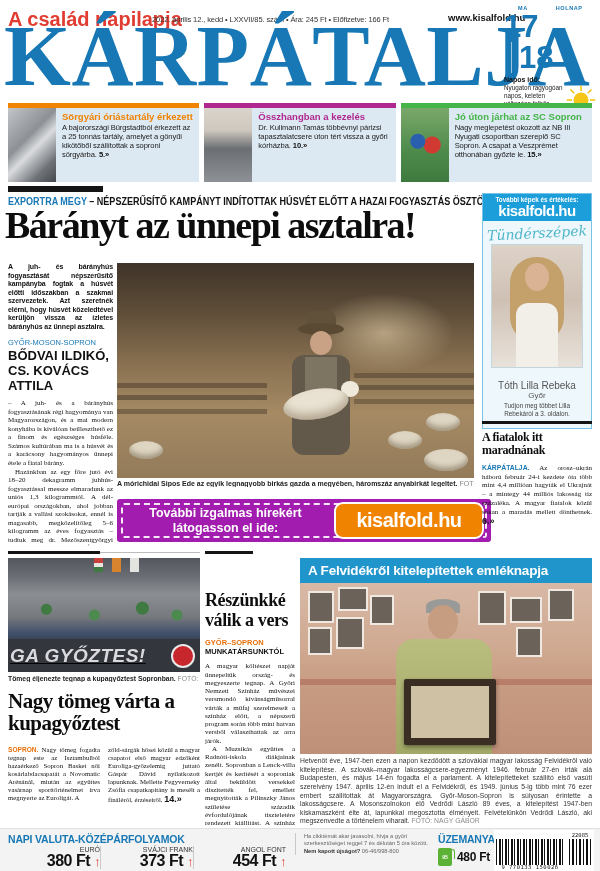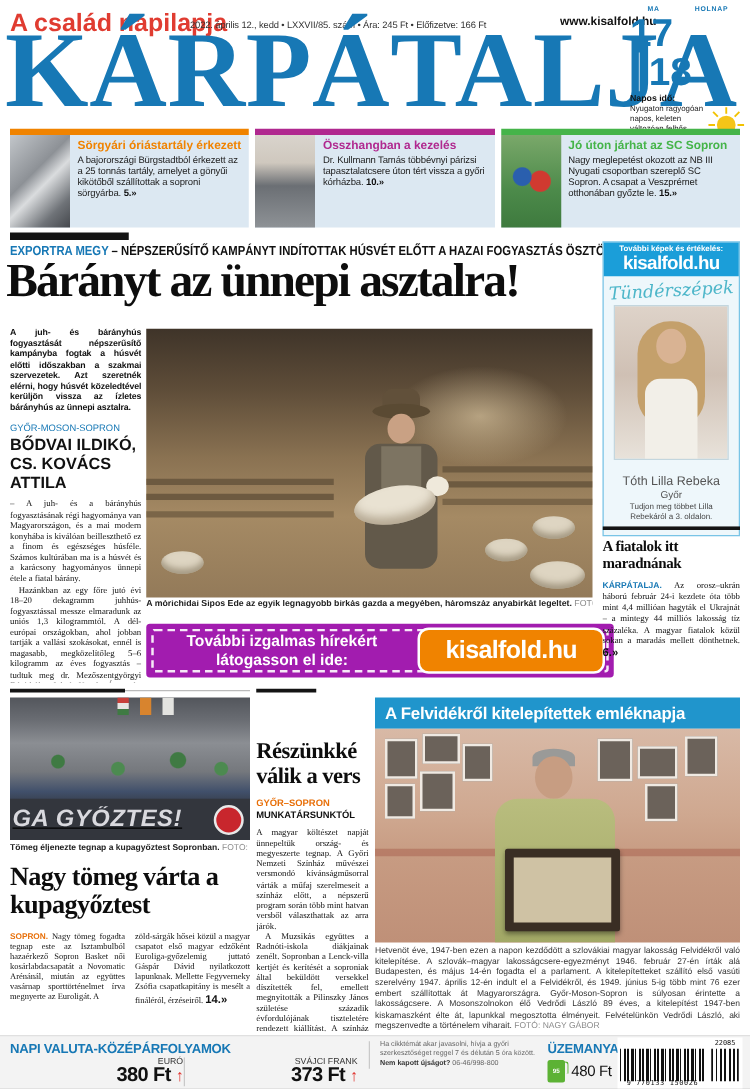--- a/index.html
+++ b/index.html
@@ -172,21 +172,21 @@
   .fuel-title{font-size:10.5px;font-weight:bold;color:#1778b5;letter-spacing:-0.2px;}
   .fuel-row{display:flex;align-items:center;margin-top:3px;gap:5px;}
   .pump{width:14px;height:18px;border-radius:2px;position:relative;color:#fff;font-size:5px;
         font-weight:bold;display:flex;align-items:center;justify-content:center;}
   .pump.green{background:#5cb234;}
   .pump.black{background:#1d1d1d;}
   .pump:after{content:"";position:absolute;right:-3px;top:1px;width:3px;height:9px;
         border:1.5px solid currentColor;border-left:none;border-bottom:none;border-radius:0 3px 0 0;color:inherit;}
   .pump.green:after{color:#5cb234;}
   .pump.black:after{color:#1d1d1d;}
-  .fuel-price{font-size:12px;font-weight:400;color:#111;letter-spacing:-0.3px;}
+  .fuel-price{font-size:12px;font-weight:700;color:#111;letter-spacing:-0.3px;}
   .barcode{position:absolute;left:494px;top:1px;width:100px;height:41px;background:#fff;}
   .bc-main{position:absolute;left:2px;top:9px;width:68px;height:26px;
       background:repeating-linear-gradient(90deg,#111 0 1px,#fff 1px 3px,#111 3px 5px,#fff 5px 6px);}
   .bc-digits{position:absolute;left:2px;top:34px;width:68px;font-family:"DejaVu Sans Mono",monospace;
       font-size:5.5px;color:#111;letter-spacing:0.5px;text-align:center;}
   .bc-add{position:absolute;left:75px;top:9px;width:22px;height:26px;
       background:repeating-linear-gradient(90deg,#111 0 1.5px,#fff 1.5px 3.5px);}
   .bc-top{position:absolute;left:72px;top:2px;width:28px;font-family:"DejaVu Sans Mono",monospace;
       font-size:5.5px;color:#111;text-align:center;}
 </style>
@@ -396,20 +396,25 @@
         <div class="cur-item">
           <div class="cur-label">EURÓ</div>
           <div class="cur-val"><span>380 Ft</span>
             <span class="cur-arrow">↑</span></div>
         </div>
         <div class="cur-item">
           <div class="cur-label">SVÁJCI FRANK</div>
           <div class="cur-val"><span>373 Ft</span>
             <span class="cur-arrow">↑</span></div>
         </div>
+        <div class="cur-item">
+          <div class="cur-label">ANGOL FONT</div>
+          <div class="cur-val"><span>454 Ft</span>
+            <span class="cur-arrow">↑</span></div>
+        </div>
       </div>
     </div>
 
     <div class="help">
       <div class="help-line">Ha cikktémát akar javasolni, hívja a győri szerkesztőséget reggel 7 és délután 5 óra között.</div>
       <div class="help-line"><span class="lbl">Nem kapott újságot?</span>
         <span>06-46/998-800</span></div>
 
     </div>
 

